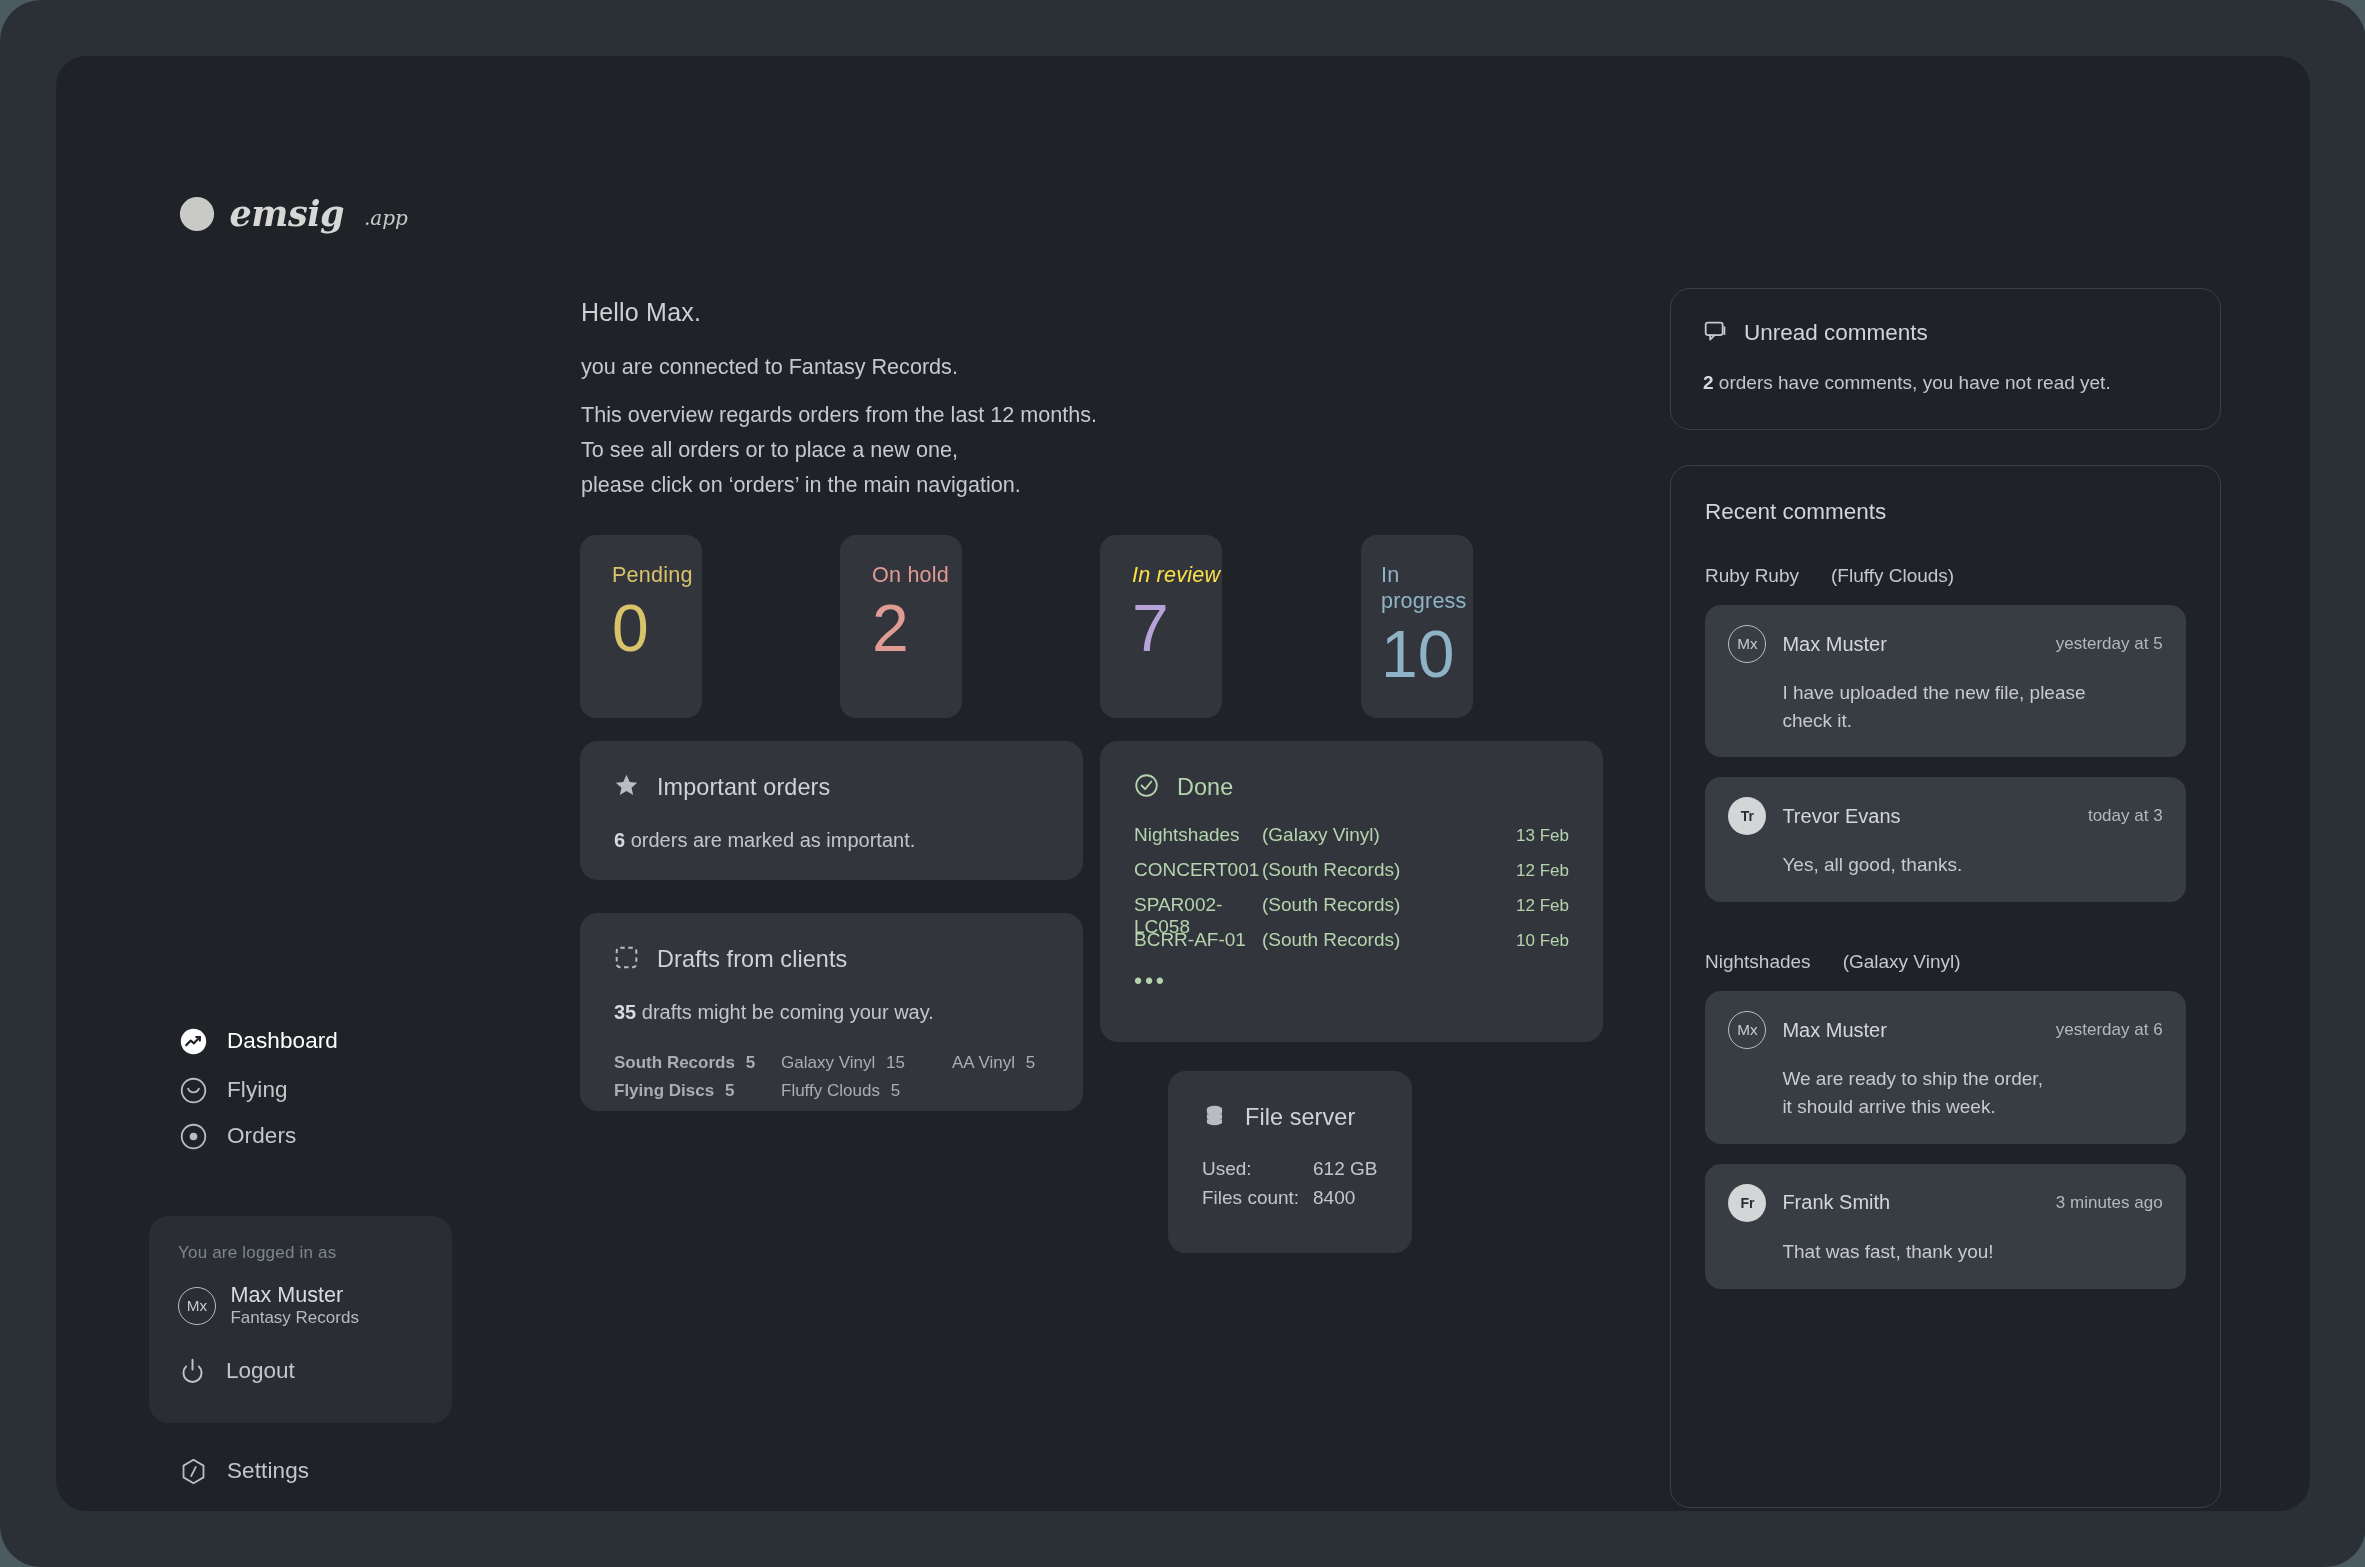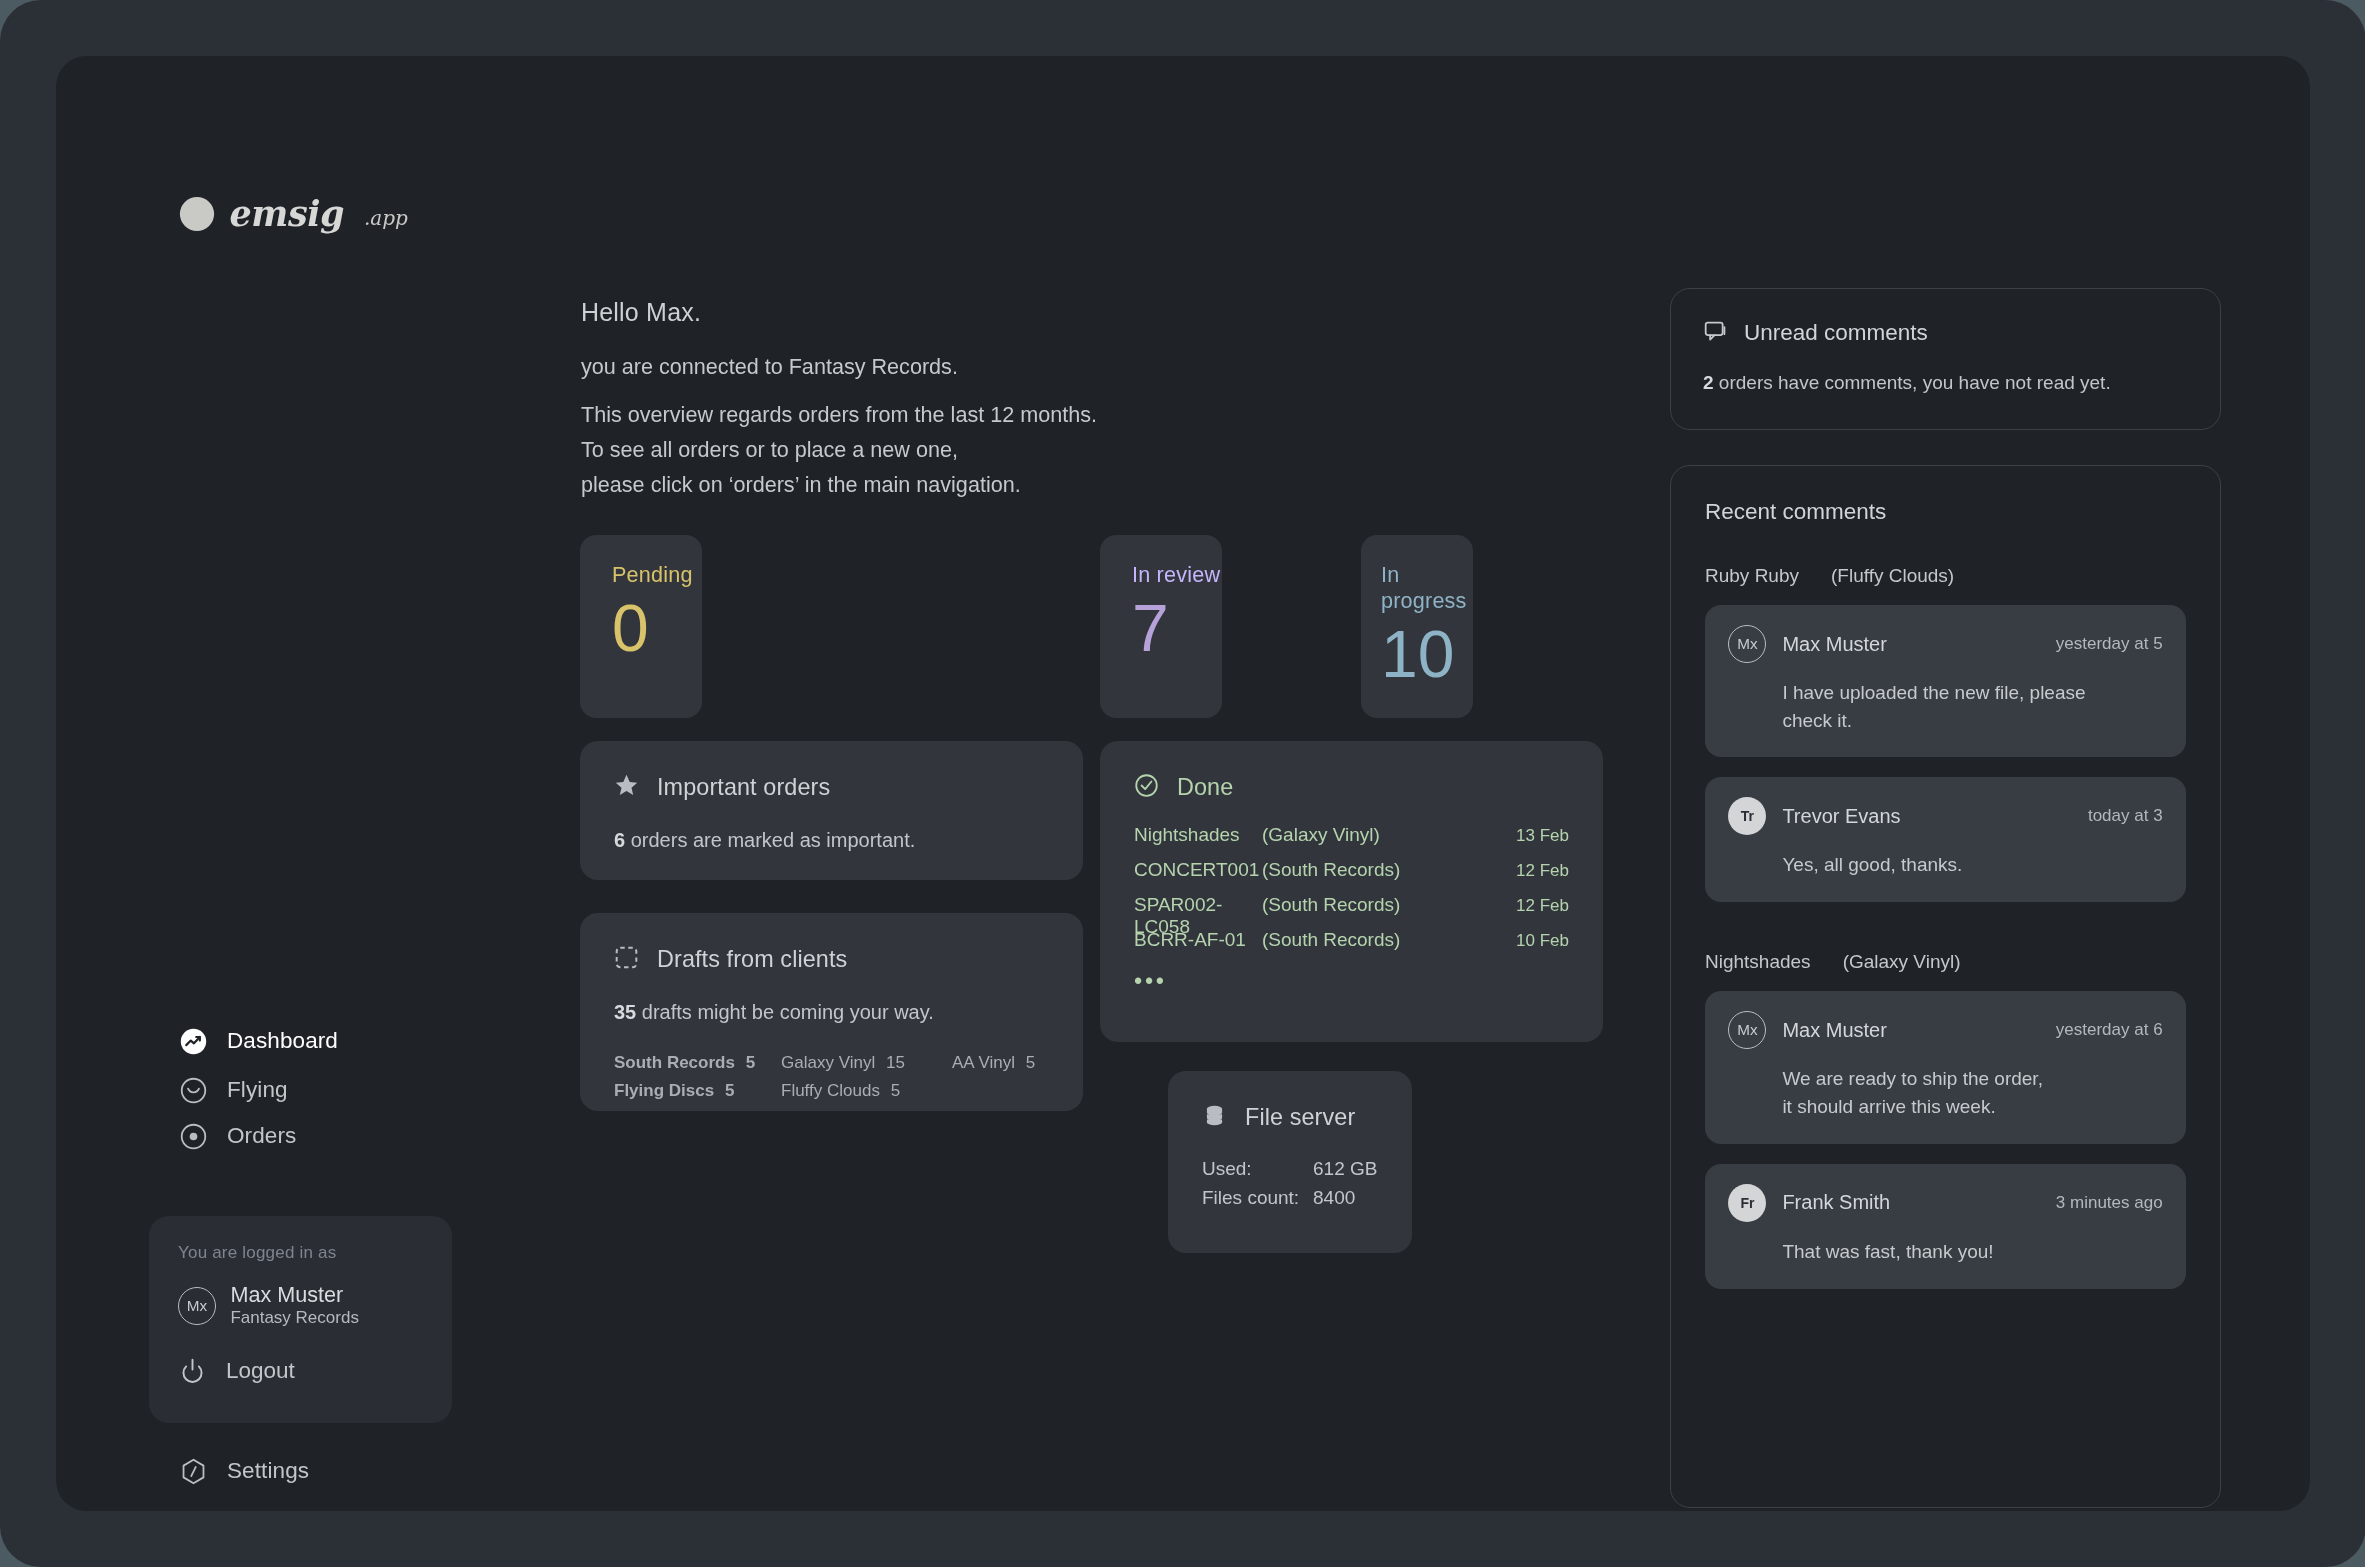--- a/index.html
+++ b/index.html
@@ -322,22 +322,26 @@
         <div>This overview regards orders from the last 12 months.</div>
         <div>To see all orders or to place a new one,</div>
         <div>please click on ‘orders’ in the main navigation.</div>
       </div>
     </div>
 
     <div class="stat-card" id="stat-pending">
       <div class="stat-label" style="color: rgb(217, 195, 106);">Pending</div>
       <div class="stat-value" style="color: rgb(217, 195, 106);">0</div>
     </div>
+    <div class="stat-card" id="stat-onhold">
+      <div class="stat-label" style="color: rgb(224, 155, 147);">On hold</div>
+      <div class="stat-value" style="color: rgb(224, 155, 147);">2</div>
+    </div>
     <div class="stat-card" id="stat-inreview">
-      <div class="stat-label" style="color: #c4b5fd;">In review</div>
+      <div class="stat-label" style="color: #fde047; font-style: italic;">In review</div>
       <div class="stat-value" style="color: rgb(182, 162, 216);">7</div>
     </div>
     <div class="stat-card" id="stat-inprogress">
       <div class="stat-label" style="color: rgb(143, 179, 198);">In progress</div>
       <div class="stat-value" style="color: rgb(143, 179, 198);">10</div>
     </div>
 
     <div class="info-card" id="card-important">
       <div class="card-head">
         <span>

